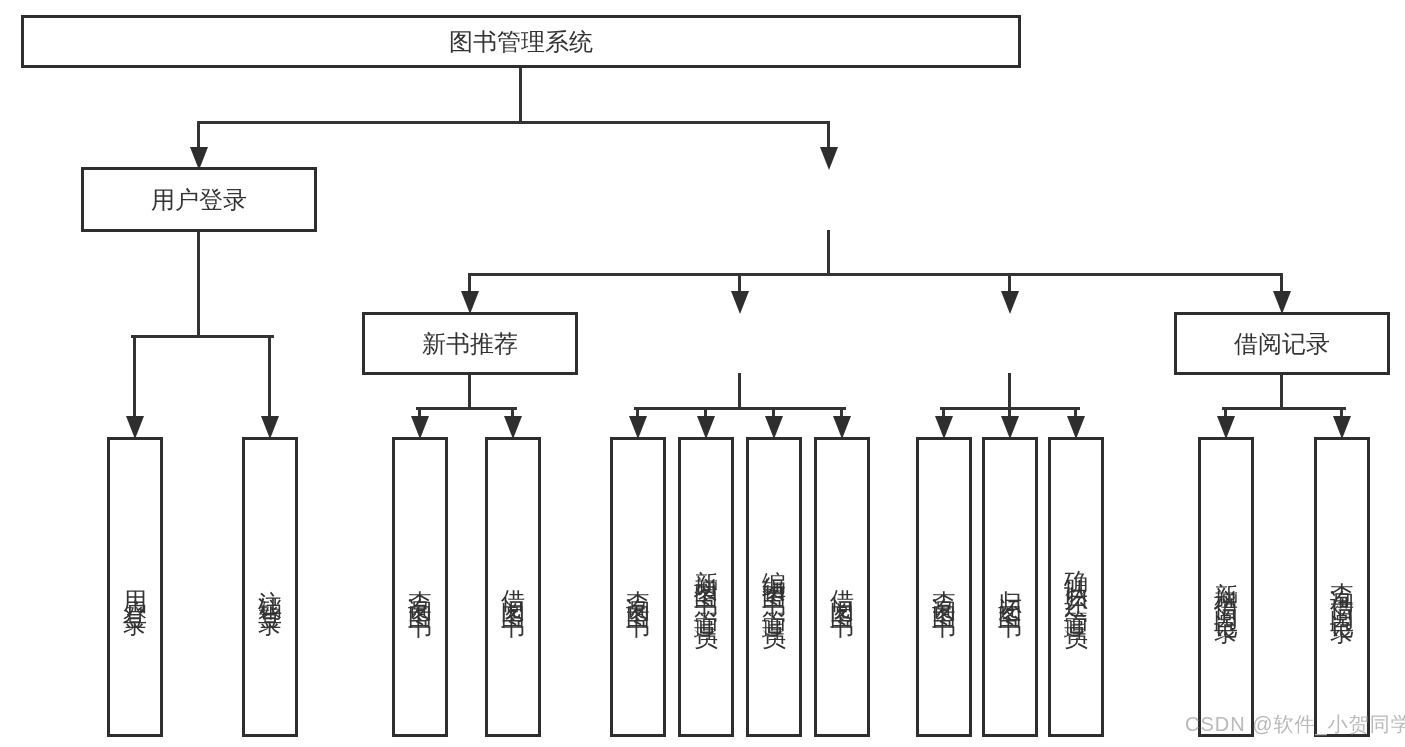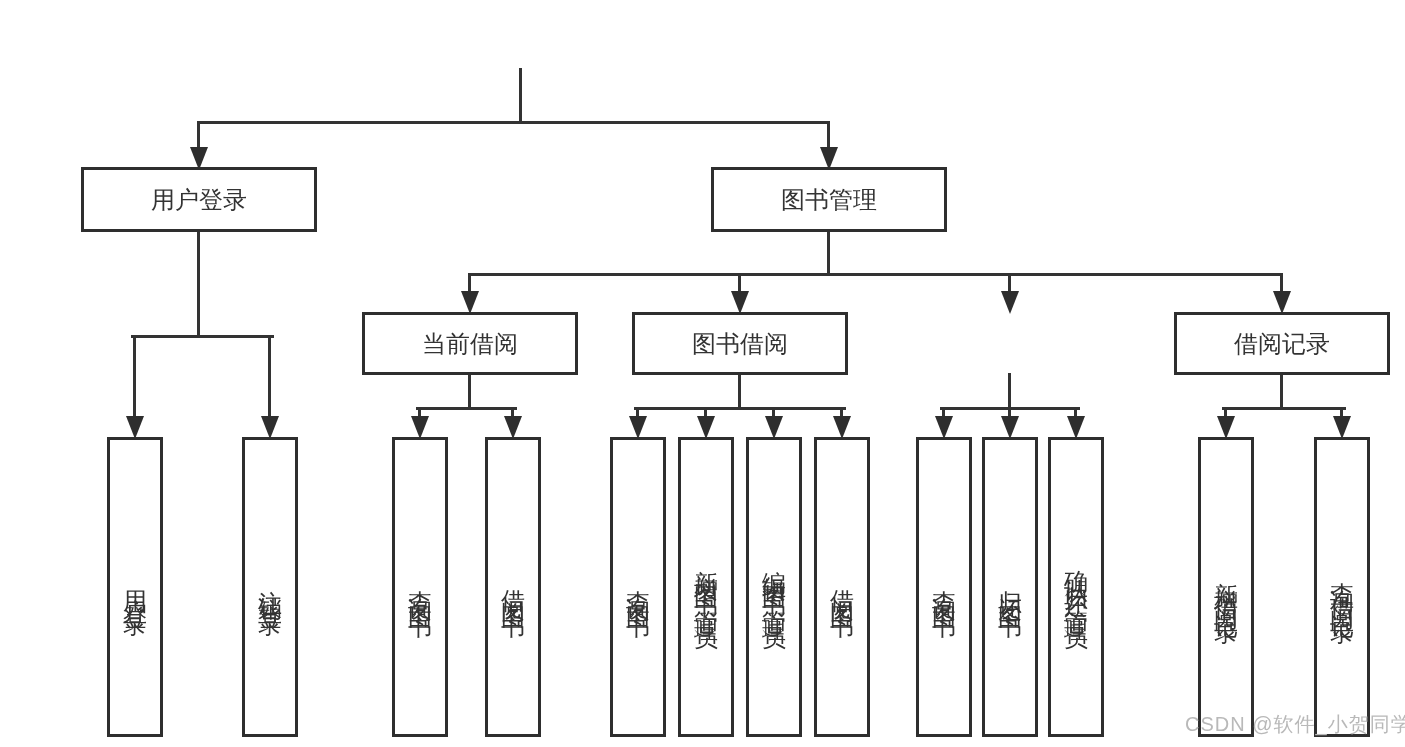--- a/index.html
+++ b/index.html
@@ -87,33 +87,30 @@
   <div class="vline" style="left:1074px;top:407px;height:12px"></div>
   <div class="arrow" style="left:1067px;top:416px"></div>
 
   <div class="vline" style="left:1280px;top:373px;height:37px"></div>
   <div class="hline" style="left:1222px;top:407px;width:124px"></div>
   <div class="vline" style="left:1224px;top:407px;height:12px"></div>
   <div class="arrow" style="left:1217px;top:416px"></div>
   <div class="vline" style="left:1340px;top:407px;height:12px"></div>
   <div class="arrow" style="left:1333px;top:416px"></div>
 
+  <div class="box" style="left:21px;top:15px;width:1000px;height:53px">
+    <span class="hlabel">图书管理系统</span>
+  </div>
 
   <div class="box" style="left:81px;top:167px;width:236px;height:65px">
     <span class="hlabel">用户登录</span>
   </div>
-  <div class="box" style="left:711px;top:167px;width:236px;height:65px">
-    <span class="hlabel">图书管理</span>
-  </div>
 
   <div class="box" style="left:362px;top:312px;width:216px;height:63px">
-    <span class="hlabel">当前借阅</span>
-  </div>
-  <div class="box" style="left:632px;top:312px;width:216px;height:63px">
-    <span class="hlabel">图书借阅</span>
+    <span class="hlabel">新书推荐</span>
   </div>
   <div class="box" style="left:1174px;top:312px;width:216px;height:63px">
     <span class="hlabel">借阅记录</span>
   </div>
 
   <div class="box leaf" style="left:107px">
     <span class="vlabel">用户登录</span>
   </div>
   <div class="box leaf" style="left:242px">
     <span class="vlabel">注销登录</span>

